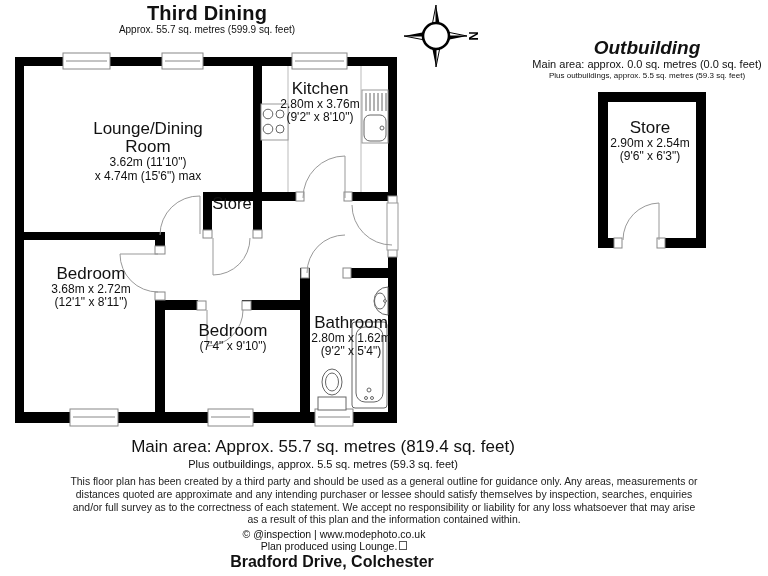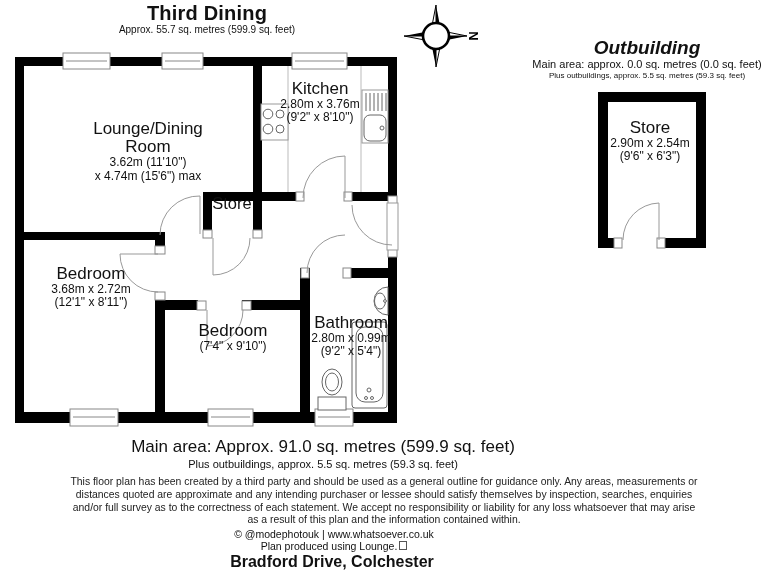--- a/index.html
+++ b/index.html
@@ -220,32 +220,32 @@
     <div class="room-dim">(12'1" x 8'11")</div>
   </div>
 
   <div class="abs ctr" style="left:163px;top:322px;width:140px;">
     <div class="room-name">Bedroom</div>
     <div class="room-dim">(7'4" x 9'10")</div>
   </div>
 
   <div class="abs ctr" style="left:296px;top:314px;width:110px;text-align:center;">
     <div class="room-name">Bathroom</div>
-    <div class="room-dim">2.80m x 0.99m</div>
+    <div class="room-dim">2.80m x 1.62m</div>
     <div class="room-dim">(9'2" x 5'4")</div>
   </div>
 
   <div class="abs ctr" style="left:590px;top:119px;width:120px;">
     <div class="room-name">Store</div>
     <div class="room-dim">2.90m x 2.54m</div>
     <div class="room-dim">(9'6" x 6'3")</div>
   </div>
 
-  <div class="abs ctr main-area" style="left:8px;top:437px;width:630px;">Main area: Approx. 91.0 sq. metres (599.9 sq. feet)</div>
+  <div class="abs ctr main-area" style="left:8px;top:437px;width:630px;">Main area: Approx. 55.7 sq. metres (819.4 sq. feet)</div>
   <div class="abs ctr plus-line" style="left:8px;top:458px;width:630px;">Plus outbuildings, approx. 5.5 sq. metres (59.3 sq. feet)</div>
   <div class="abs ctr disclaimer" style="left:66px;top:476px;width:636px;">This floor plan has been created by a third party and should be used as a general outline for guidance only. Any areas, measurements or distances quoted are approximate and any intending purchaser or lessee should satisfy themselves by inspection, searches, enquiries and/or full survey as to the correctness of each statement. We accept no responsibility or liability for any loss whatsoever that may arise as a result of this plan and the information contained within.</div>
-  <div class="abs ctr credit" style="left:4px;top:528px;width:660px;">© @modephotouk | www.whatsoever.co.uk</div>
+  <div class="abs ctr credit" style="left:4px;top:528px;width:660px;">© @inspection | www.modephoto.co.uk</div>
   <div class="abs ctr produced" style="left:4px;top:540px;width:660px;">
     <span>Plan produced using Lounge.</span><span class="pu-box"></span>
   </div>
   <div class="abs ctr address" style="left:2px;top:553px;width:660px;">Bradford Drive, Colchester</div>
 
 </div>
 
 </body></html>

